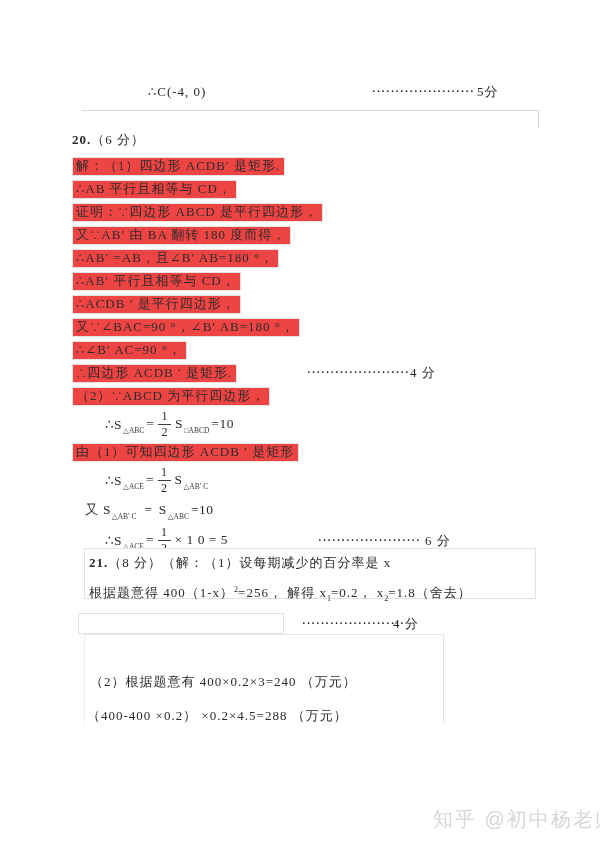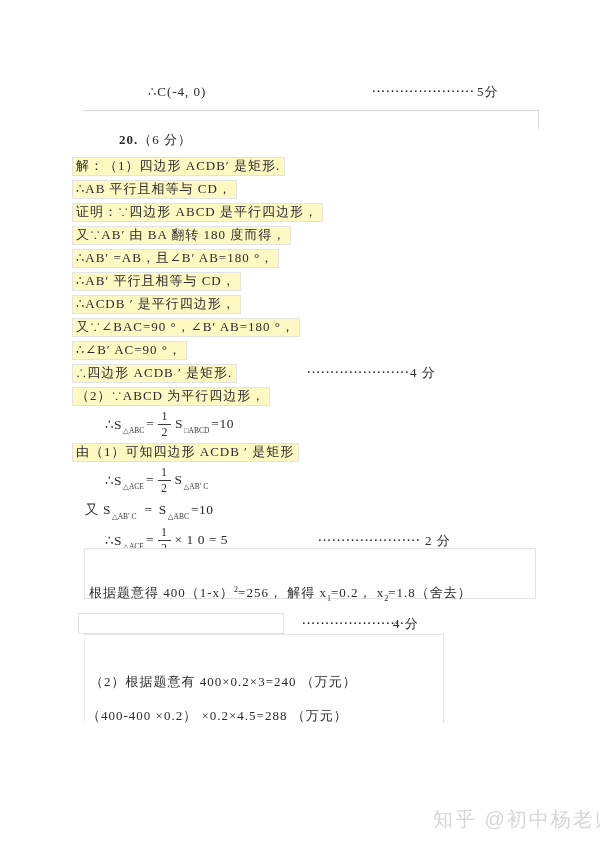--- a/index.html
+++ b/index.html
@@ -18,26 +18,26 @@
     font-size:11px;letter-spacing:1px;color:#1f1f1f;font-weight:bold;
     white-space:nowrap;
   }
   .score{font-size:13px;letter-spacing:1px;color:#2b2b2b;white-space:nowrap;}
   
   .divider{border-top:1px solid #d9d9d9;height:0;}
   .vstub{border-left:1px solid #d9d9d9;width:0;}
   
   .sec20{position:absolute;top:131px;left:72px;width:472px;}
   .heading{font-size:13px;letter-spacing:1px;margin-bottom:7px;white-space:nowrap;}
-  .heading .no{font-weight:bold;margin-left:47px;}
+  .heading .no{font-weight:bold;}
   .line-row{margin-bottom:4px;position:relative;height:19px;}
   .lbox{
     display:inline-block;border:1px solid #e3e3e3;
     padding:0px 4px 1px 3px;font-size:13px;line-height:16px;
-    letter-spacing:1px;white-space:nowrap;background:#fef9c3;
+    letter-spacing:1px;white-space:nowrap;background:#ef4444;
   }
   .row-dots{position:absolute;top:3px;}
   .row-score{position:absolute;top:1px;}
   
   .frow{
     position:relative;display:flex;align-items:center;
     margin:3px 0 3px 33px;height:30px;font-size:13.5px;letter-spacing:0.5px;
     white-space:nowrap;
   }
   .frow.noindent{margin-left:13px;height:24px;text-align:right;}
@@ -149,25 +149,28 @@
     <div class="frow">
       <span>∴S</span>
         <span class="ssub">△ACE</span>
       <span>=</span>
       <span class="frac">
           <span class="num">1</span>
           <span class="den">2</span>
         </span>
       <span>× 1 0 = 5</span>
       <span class="dots" style="position:absolute;left:213px;top:9px;">······················</span>
-      <span class="score" style="position:absolute;left:320px;top:7px;">2 分</span>
+      <span class="score" style="position:absolute;left:320px;top:7px;">6 分</span>
     </div>
   </div>
 
   <div class="box21a">
+    <div class="txt l1">
+      <span style="font-weight:bold;">21.</span><span>（8 分）（解：（1）设每期减少的百分率是 x</span>
+    </div>
     <div class="txt l2">
       <span>根据题意得 400（1-x）</span><sup class="sp">2</sup><span>=256， 解得 x</span><sub class="sb">1</sub><span>=0.2， x</span><sub class="sb">2</sub><span>=1.8（舍去）</span>
     </div>
   </div>
 
   <div class="concbox">
     <div class="txt t">所以每期减少的百分率为 20%.</div>
   </div>
   <div class="abs dots" style="top:617px;left:302px;">······················</div>
   <div class="abs score" style="top:615px;left:393px;">4 分</div>

